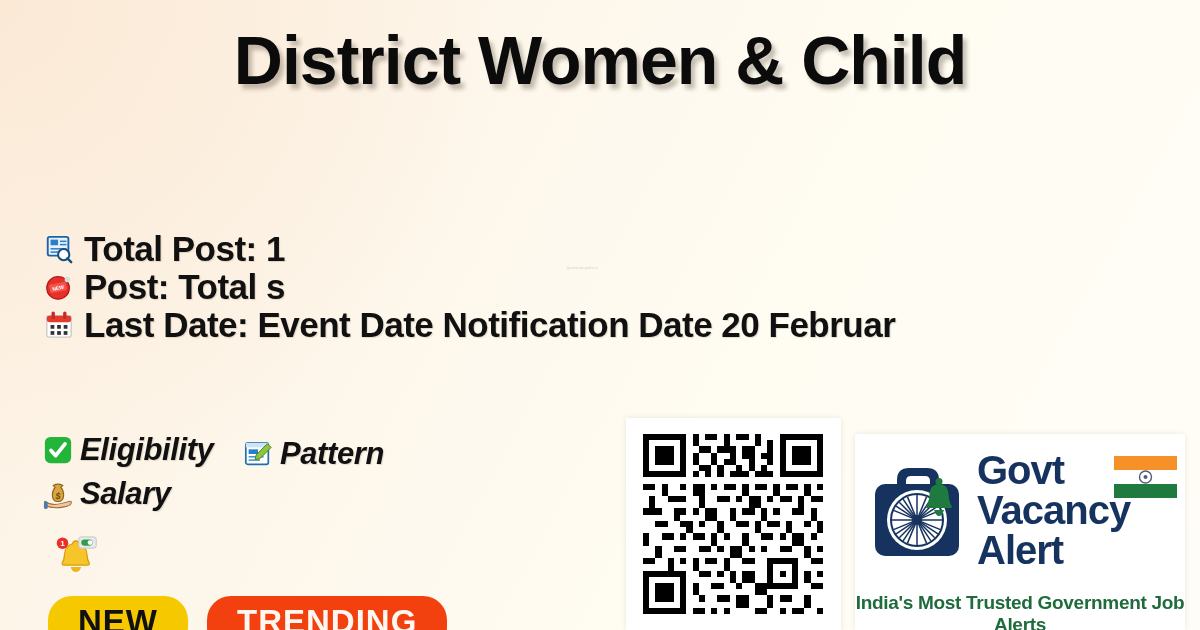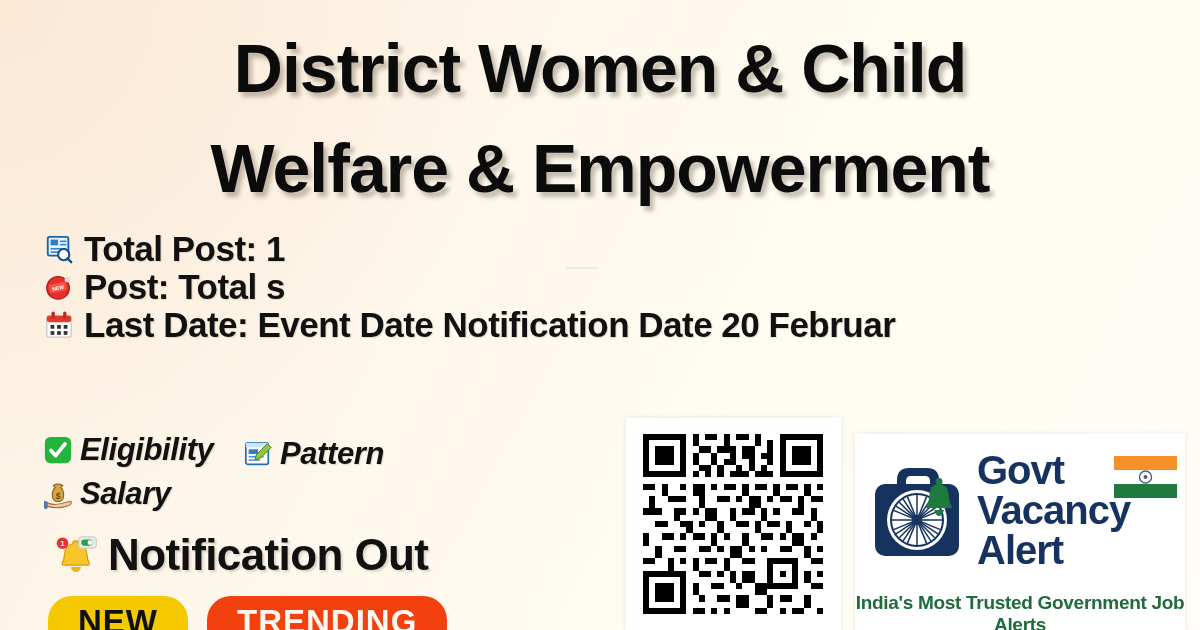--- a/index.html
+++ b/index.html
@@ -18,21 +18,20 @@
     text-align:center;
   }
   .title-line{
     font-size:68px;
     font-weight:bold;
     line-height:92px;
     letter-spacing:-1px;
     color:#0b0b0b;
     text-shadow:4px 5px 4px rgba(60,45,30,.30);
     white-space:nowrap;
-    margin-top:8px;
   }
 
   
   .info-block{
     position:absolute; left:42px; top:230px; width:1200px;
   }
   .info-row{
     display:flex; align-items:center;
     height:38px;
     white-space:nowrap;
@@ -146,21 +145,20 @@
     font-size:19px;
     font-weight:bold;
     letter-spacing:-.3px;
   }
 </style>
 </head>
 <body>
 
 <div class="title-block">
   <div class="title-line">District Women &amp; Child</div>
-  <div class="title-line">Welfare &amp; Empowerment</div>
 </div>
 
 <div class="info-block">
 
   <div class="info-row">
     <span class="info-icon">
       <svg width="30" height="30" viewBox="0 0 32 32">
         <rect x="4" y="3" width="22" height="20" rx="2" fill="#e8f1fb" stroke="#1d63a8" stroke-width="2"></rect>
         <rect x="7" y="6" width="8" height="6" fill="#2a7fc9"></rect>
         <rect x="17" y="7" width="7" height="1.6" fill="#2a7fc9"></rect>
@@ -259,21 +257,20 @@
     <svg width="50" height="50" viewBox="0 0 40 40">
       <path d="M11 28 q-1.5 0 -1.2 -1.6 q1.6 -2.4 1.8 -6.6 q.4 -7.4 6.4 -8.8 q.6 -2.4 2.6 -2.4 q2 0 2.6 2.4 q6 1.4 6.4 8.8 q.2 4.2 1.8 6.6 q.3 1.6 -1.2 1.6 z" fill="#f6c52a" stroke="#d79b0d" stroke-width="1"></path>
       <path d="M16.5 29.5 q1 4 4.2 4 q3.2 0 4.2 -4 z" fill="#f0b41c"></path>
       <circle cx="10" cy="10.5" r="4.6" fill="#e8302a"></circle>
       <text x="10" y="13" font-size="6.5" fill="#ffffff" text-anchor="middle" font-family="Liberation Sans, sans-serif" font-weight="bold">1</text>
       <rect x="23" y="5.5" width="14" height="9" rx="2" fill="#e9e9e9" stroke="#c7c7c7" stroke-width=".8"></rect>
       <rect x="25" y="7.5" width="9" height="5" rx="2.5" fill="#2e9e4a"></rect>
       <circle cx="32" cy="10" r="1.9" fill="#ffffff"></circle>
     </svg>
   </span>
-  <span class="notif-text">Notification Out</span>
 </div>
 
 <div class="badges">
   <span class="badge badge-new">NEW</span>
   <span class="badge badge-trending">TRENDING</span>
 </div>
 
 <div class="qr-card">
   <svg class="qr-img" viewBox="0 0 29 29" shape-rendering="crispEdges">
     <rect width="29" height="29" fill="#ffffff"></rect>

